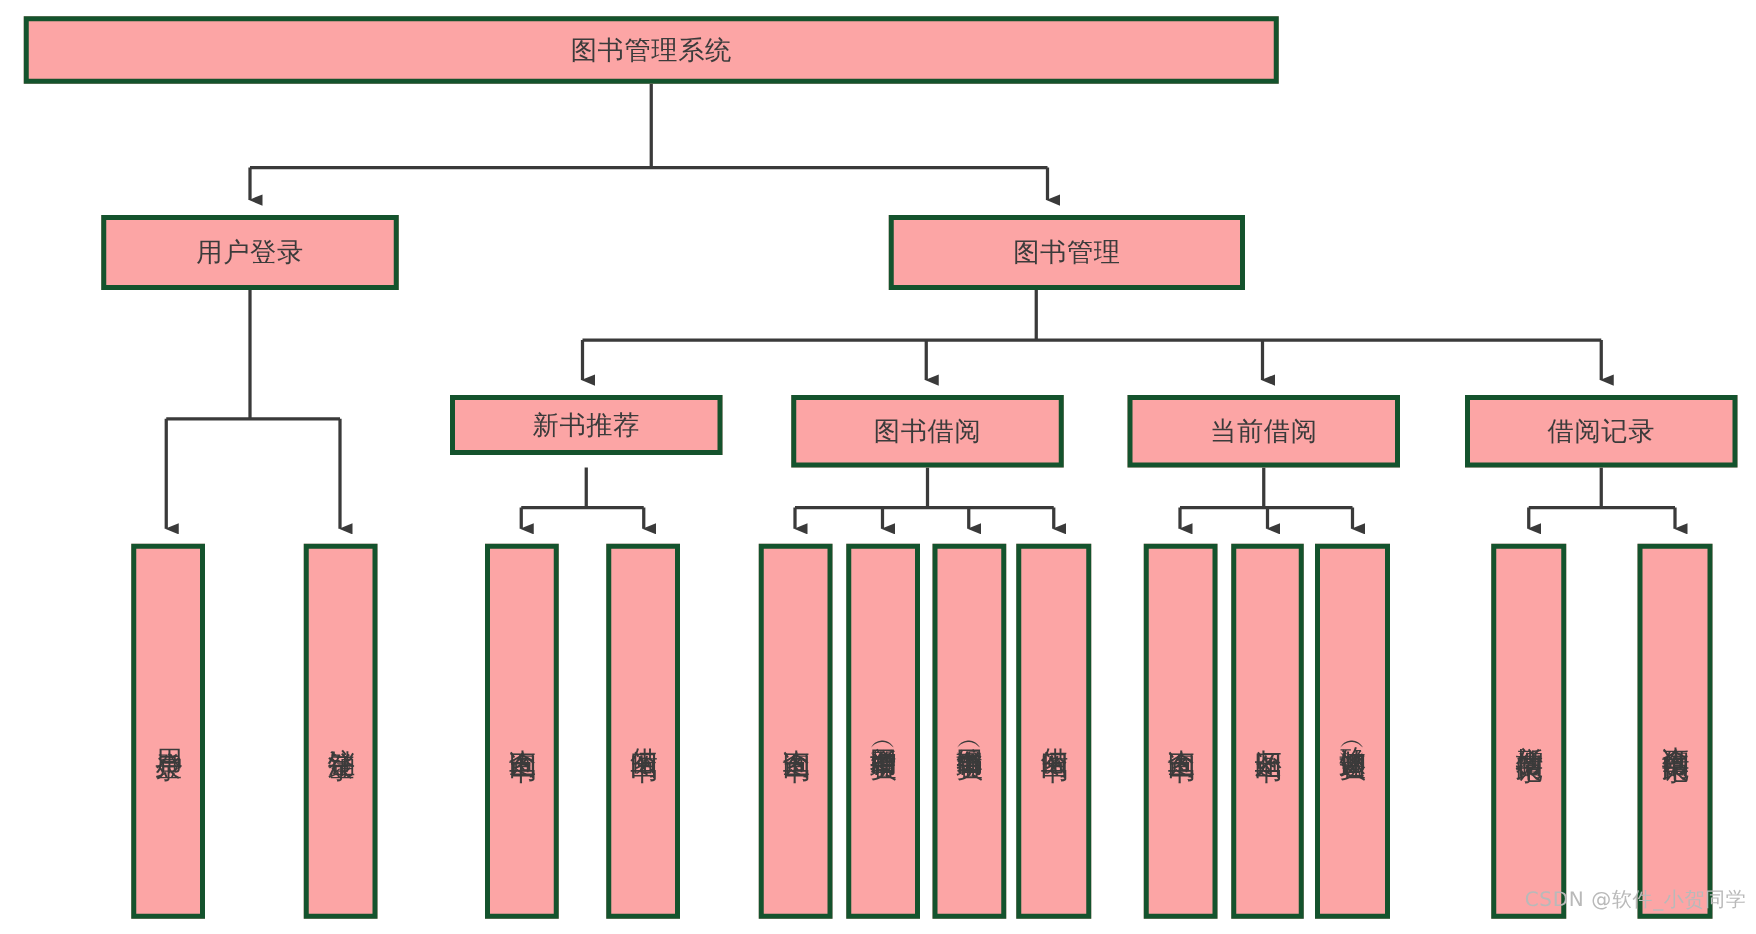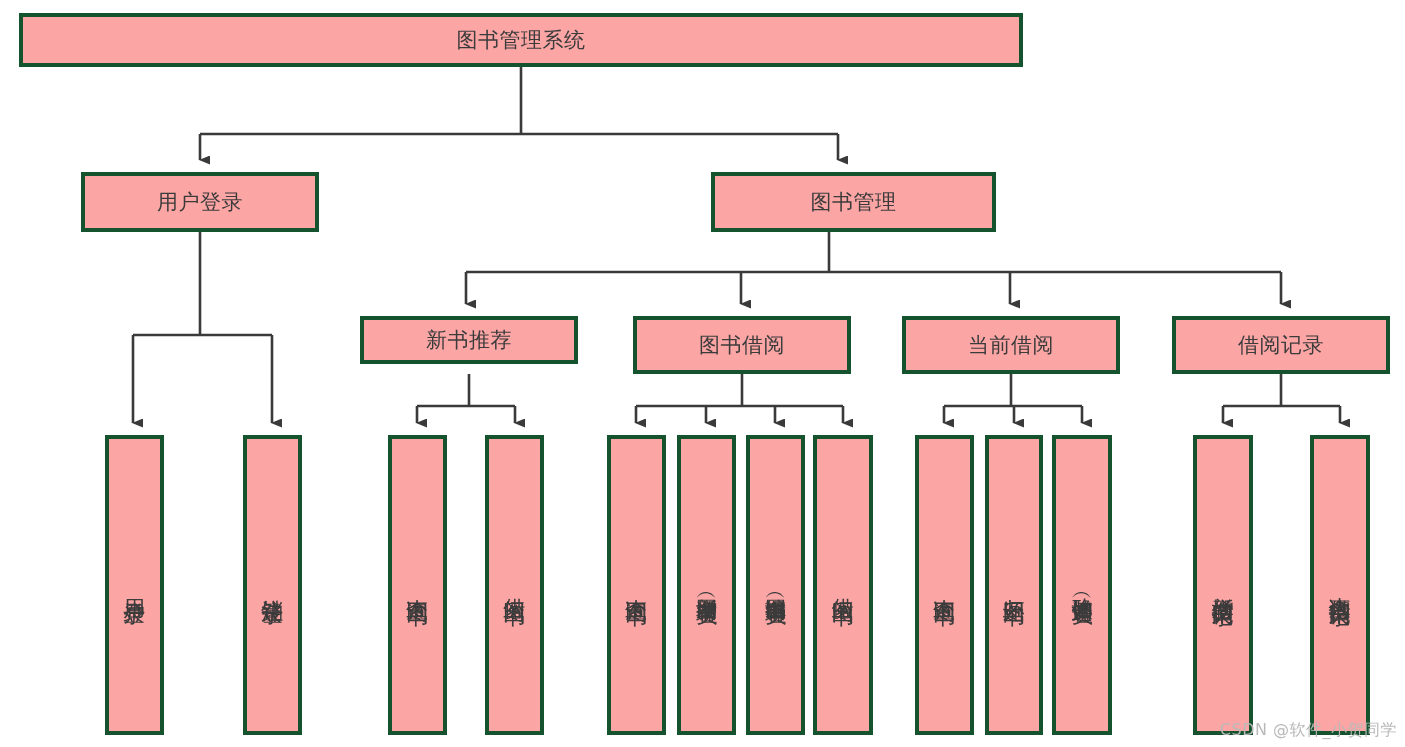--- a/index.html
+++ b/index.html
@@ -63,21 +63,21 @@
     white-space: nowrap;
     max-height: 292px;
   }
   .node.vert .node-label.long {
     font-size: 21px;
     letter-spacing: 1px;
   }
   #watermark {
     position: absolute;
     right: 8px;
-    bottom: 6px;
+    bottom: 16px;
     font-size: 16px;
     color: #b9b9b9;
     letter-spacing: 0.5px;
     white-space: nowrap;
     font-family: "DejaVu Sans", "Liberation Sans", sans-serif;
   }
 </style>
 </head>
 <body>
 

